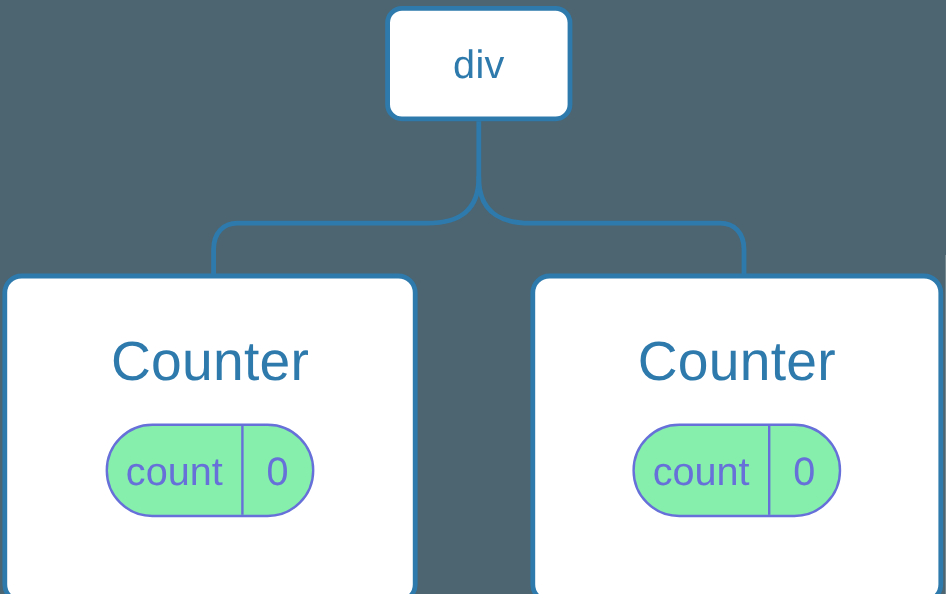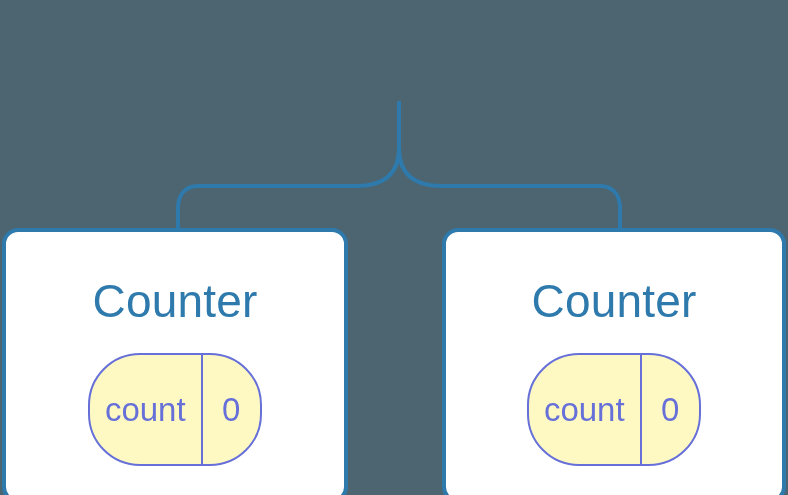--- a/index.html
+++ b/index.html
@@ -71,26 +71,26 @@
     font-size: 46px;
     color: #2e7aad;
     line-height: 1;
     letter-spacing: 0.2px;
   }
 
   
   .state-pill {
     margin-top: 29px;
     box-sizing: border-box;
-    height: 113px;
+    height: 78px;
     border: 2px solid #6670d8;
     border-radius: 52px;
     display: flex;
     align-items: stretch;
-    background: #fef9c3;
+    background: #86efac;
   }
   .pill-left  { width: 174px; }
   .pill-right { width: 174px; }
 
   .pill-key,
   .pill-value {
     display: flex;
     align-items: center;
     justify-content: center;
     color: #6670d8;
@@ -110,20 +110,23 @@
 
 <div id="stage">
 
   <svg id="connectors" viewBox="0 0 788 495" width="788" height="495" aria-hidden="true">
 
     <path d="M399,101 L399,148" fill="none" stroke="#2e7aad" stroke-width="4" stroke-linecap="butt"></path>
     <path d="M399,148 C399,176 382,186 356,186 L198,186 C186,186 178,194 178,208 L178,230" fill="none" stroke="#2e7aad" stroke-width="4" stroke-linecap="round"></path>
     <path d="M399,148 C399,176 416,186 442,186 L600,186 C612,186 620,194 620,208 L620,230" fill="none" stroke="#2e7aad" stroke-width="4" stroke-linecap="round"></path>
   </svg>
 
+  <div class="node node-root">
+    <span class="node-label">div</span>
+  </div>
 
   <div class="node node-child node-child-left">
     <span class="node-label">Counter</span>
     <div class="state-pill pill-left">
       <span class="pill-key">count</span>
       <span class="pill-value">0</span>
     </div>
   </div>
 
   <div class="node node-child node-child-right">

